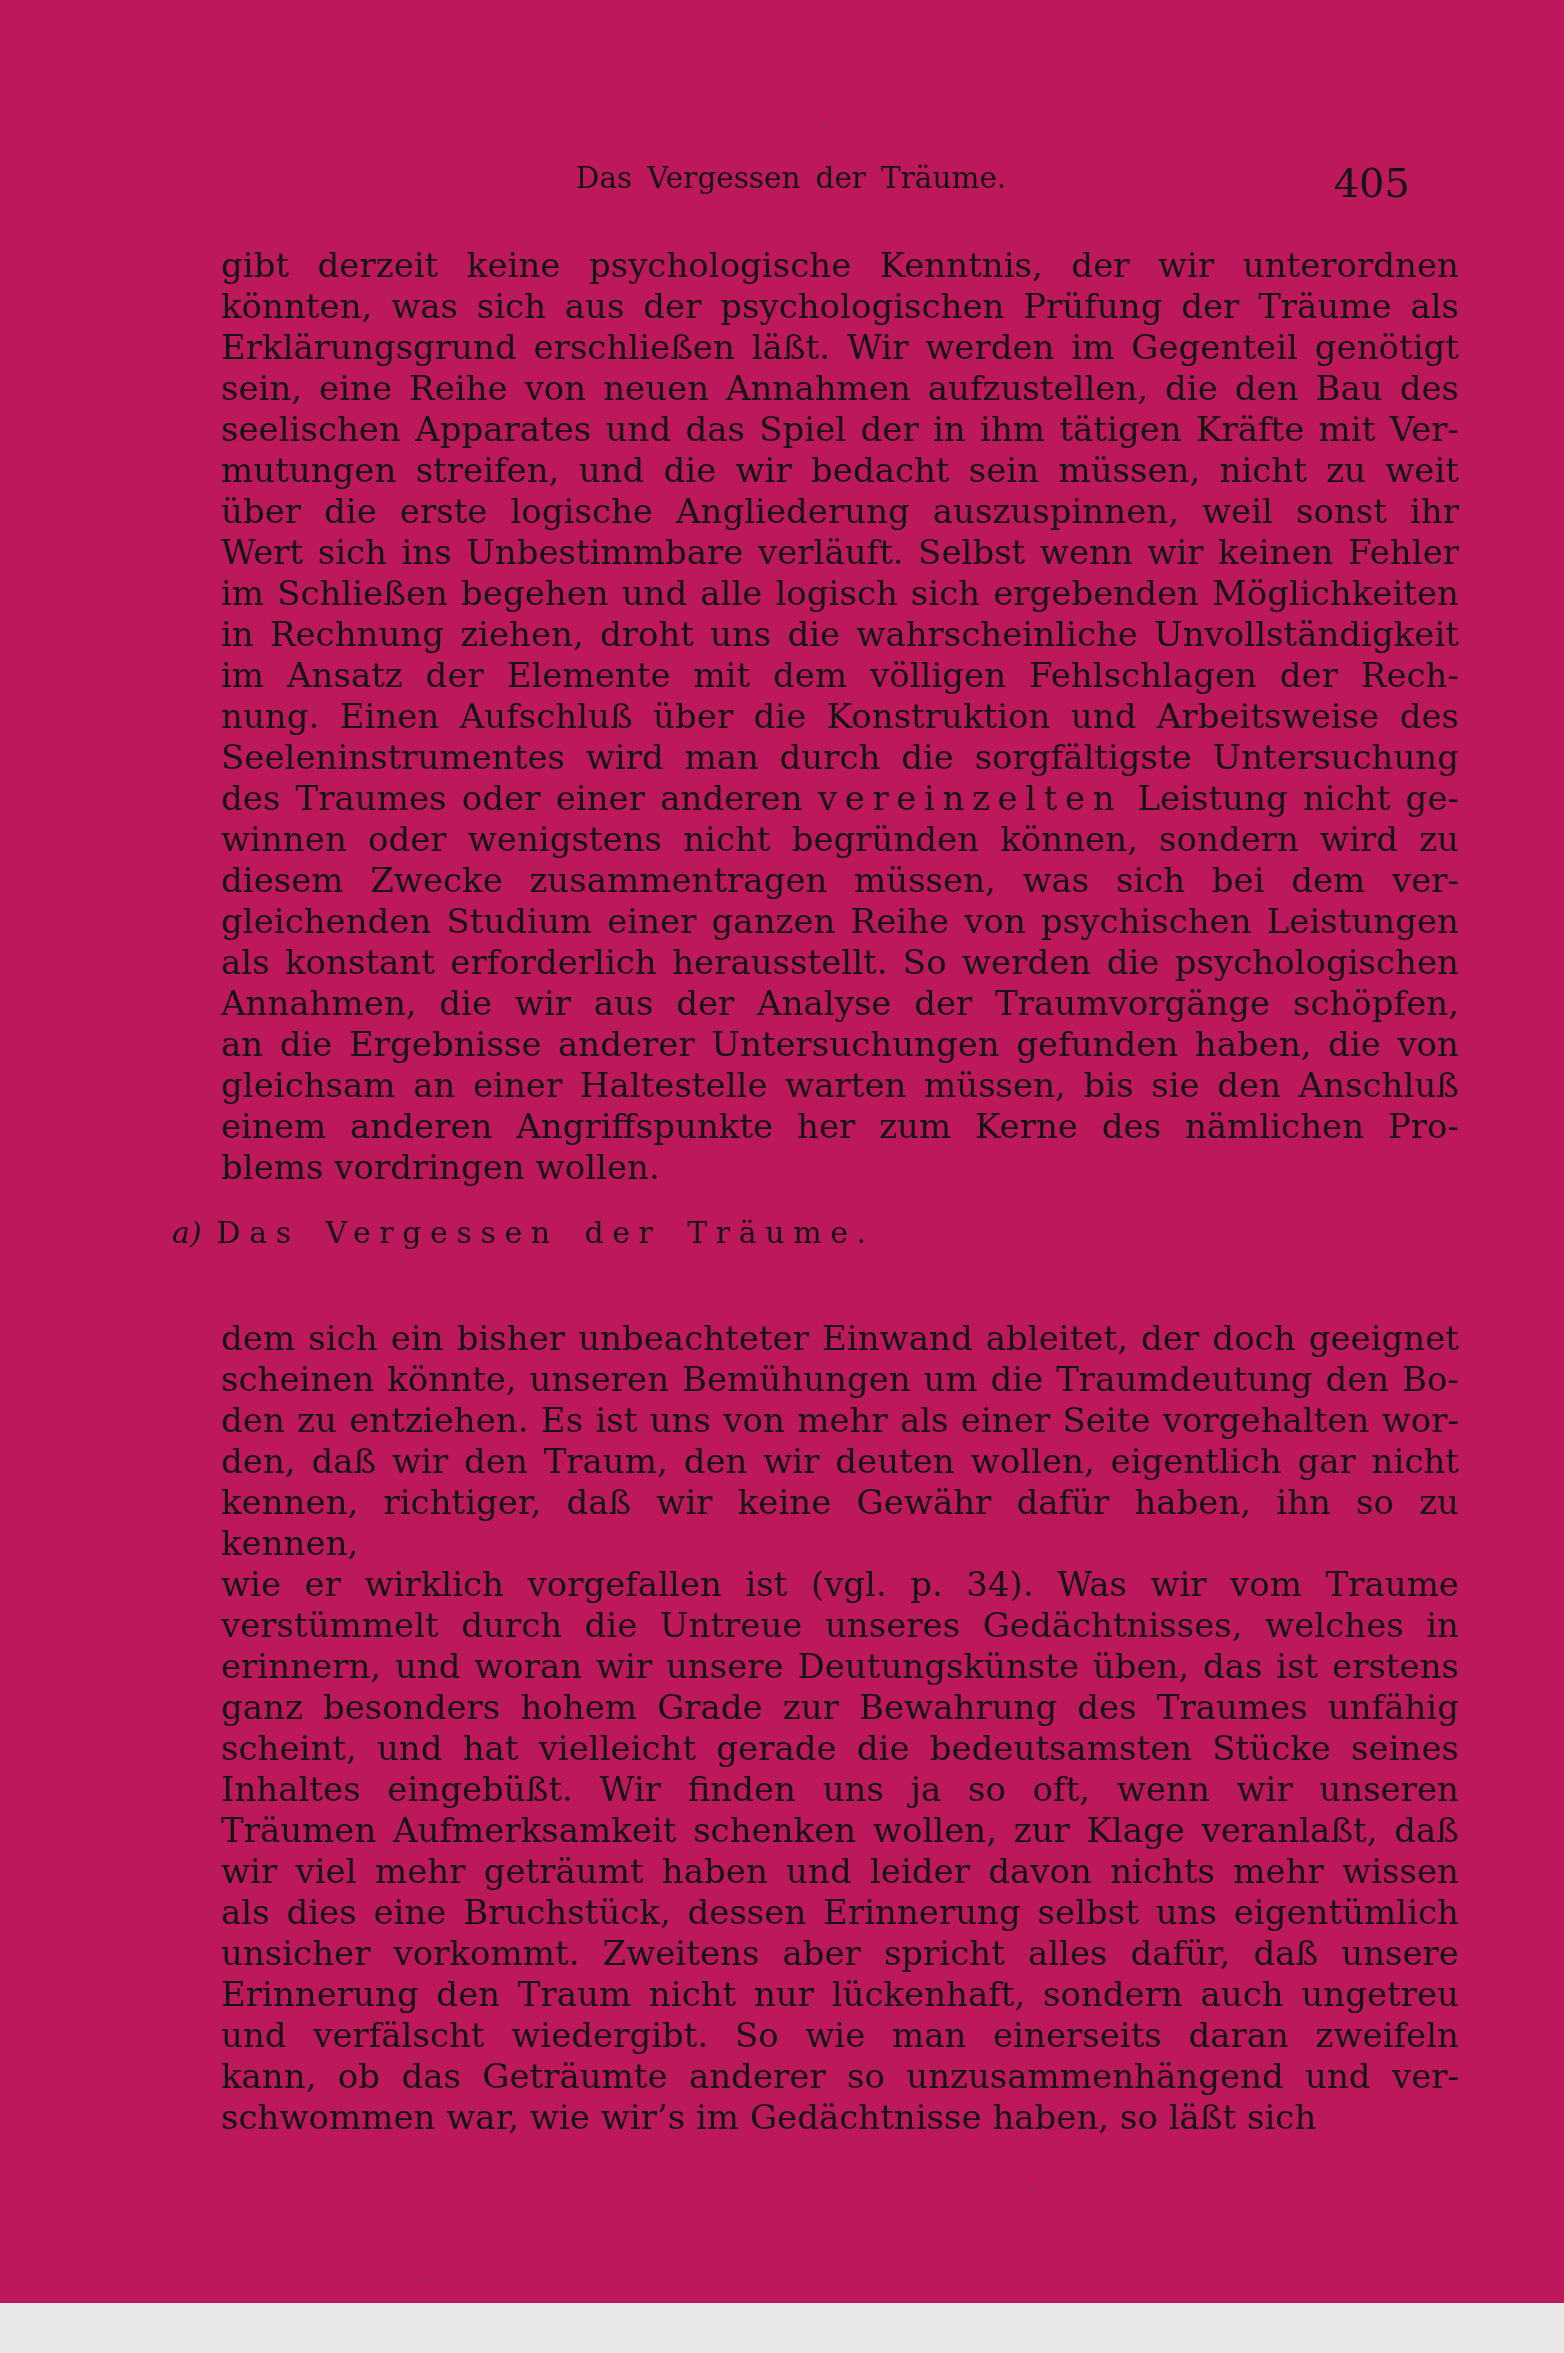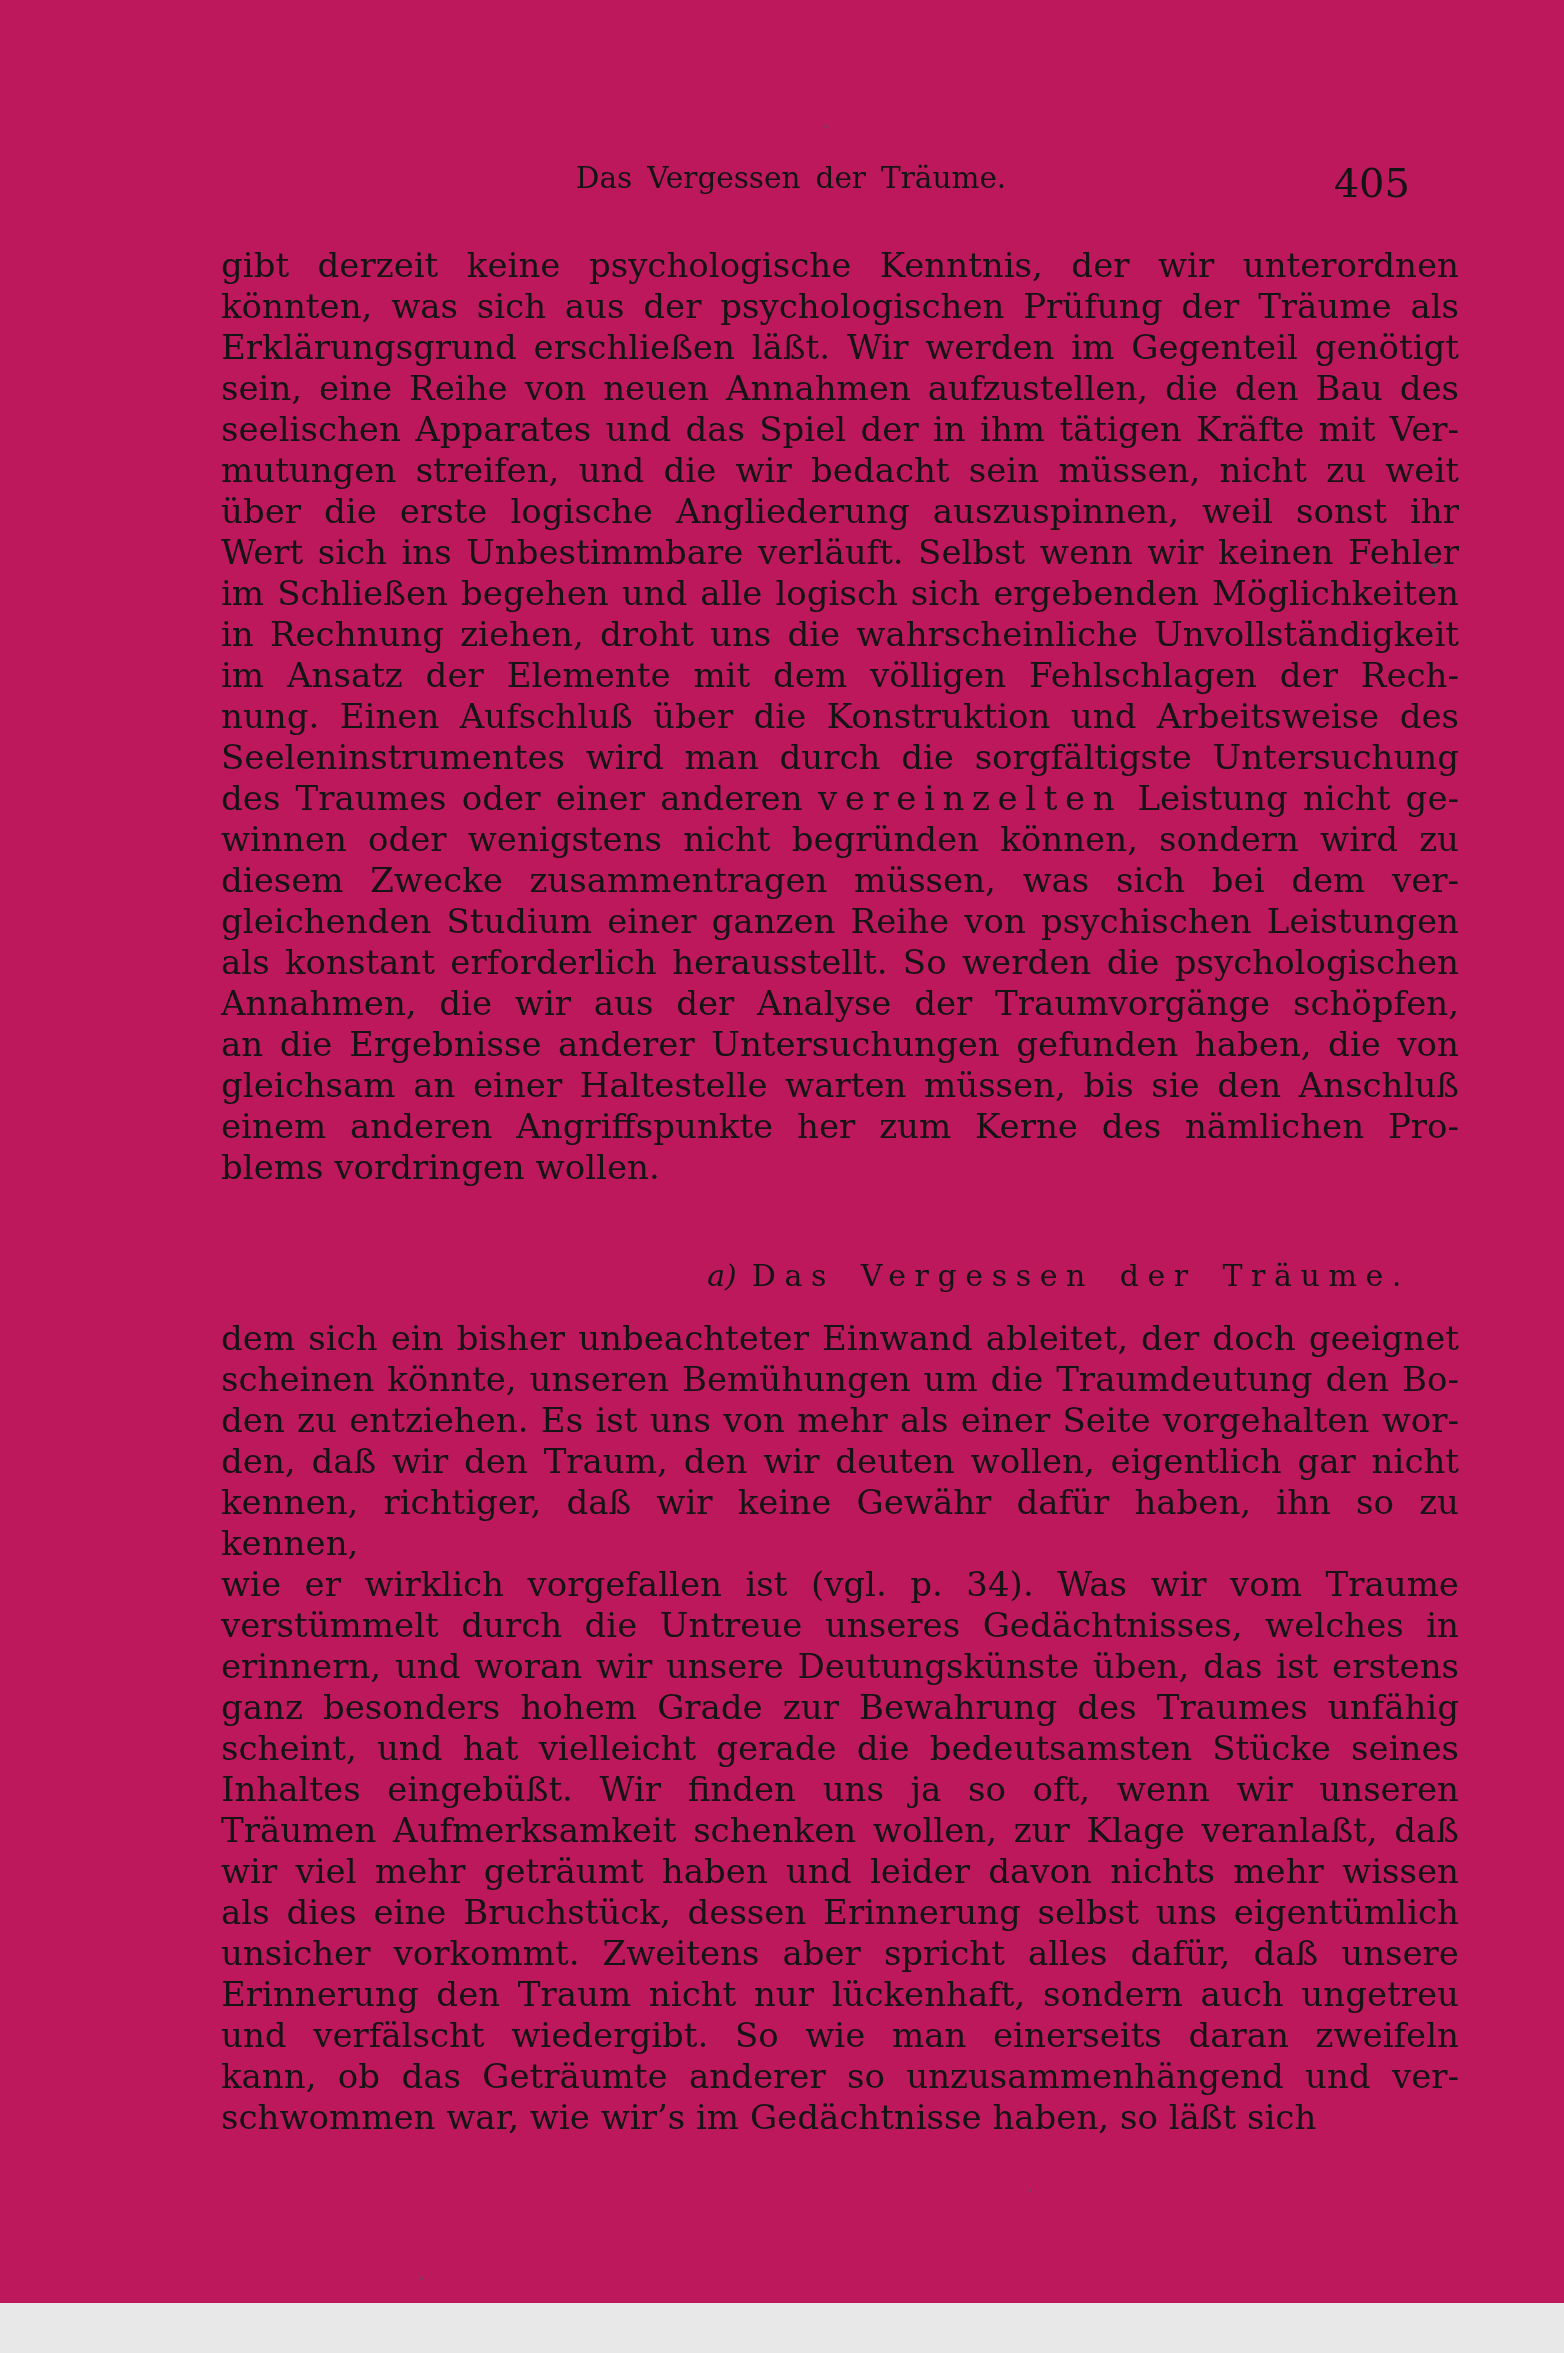--- a/index.html
+++ b/index.html
@@ -58,24 +58,24 @@
     text-align: justify;
     text-align-last: justify;
     white-space: normal;
   }
   .line.flush-left { text-align-last: left; }
   .line.indent { text-indent: 95px; }
   .gesperrt { letter-spacing: 7.6px; }
   
   .section-heading {
     position: absolute;
-    top: 1255px;
+    top: 1212px;
     left: 0;
     width: 100%;
-    text-align: right;
+    text-align: left;
     font-size: 30px;
     line-height: 41px;
     white-space: nowrap;
   }
   .heading-prefix {
     font-style: italic;
     margin-right: 15px;
     letter-spacing: 0;
   }
   .heading-text {

